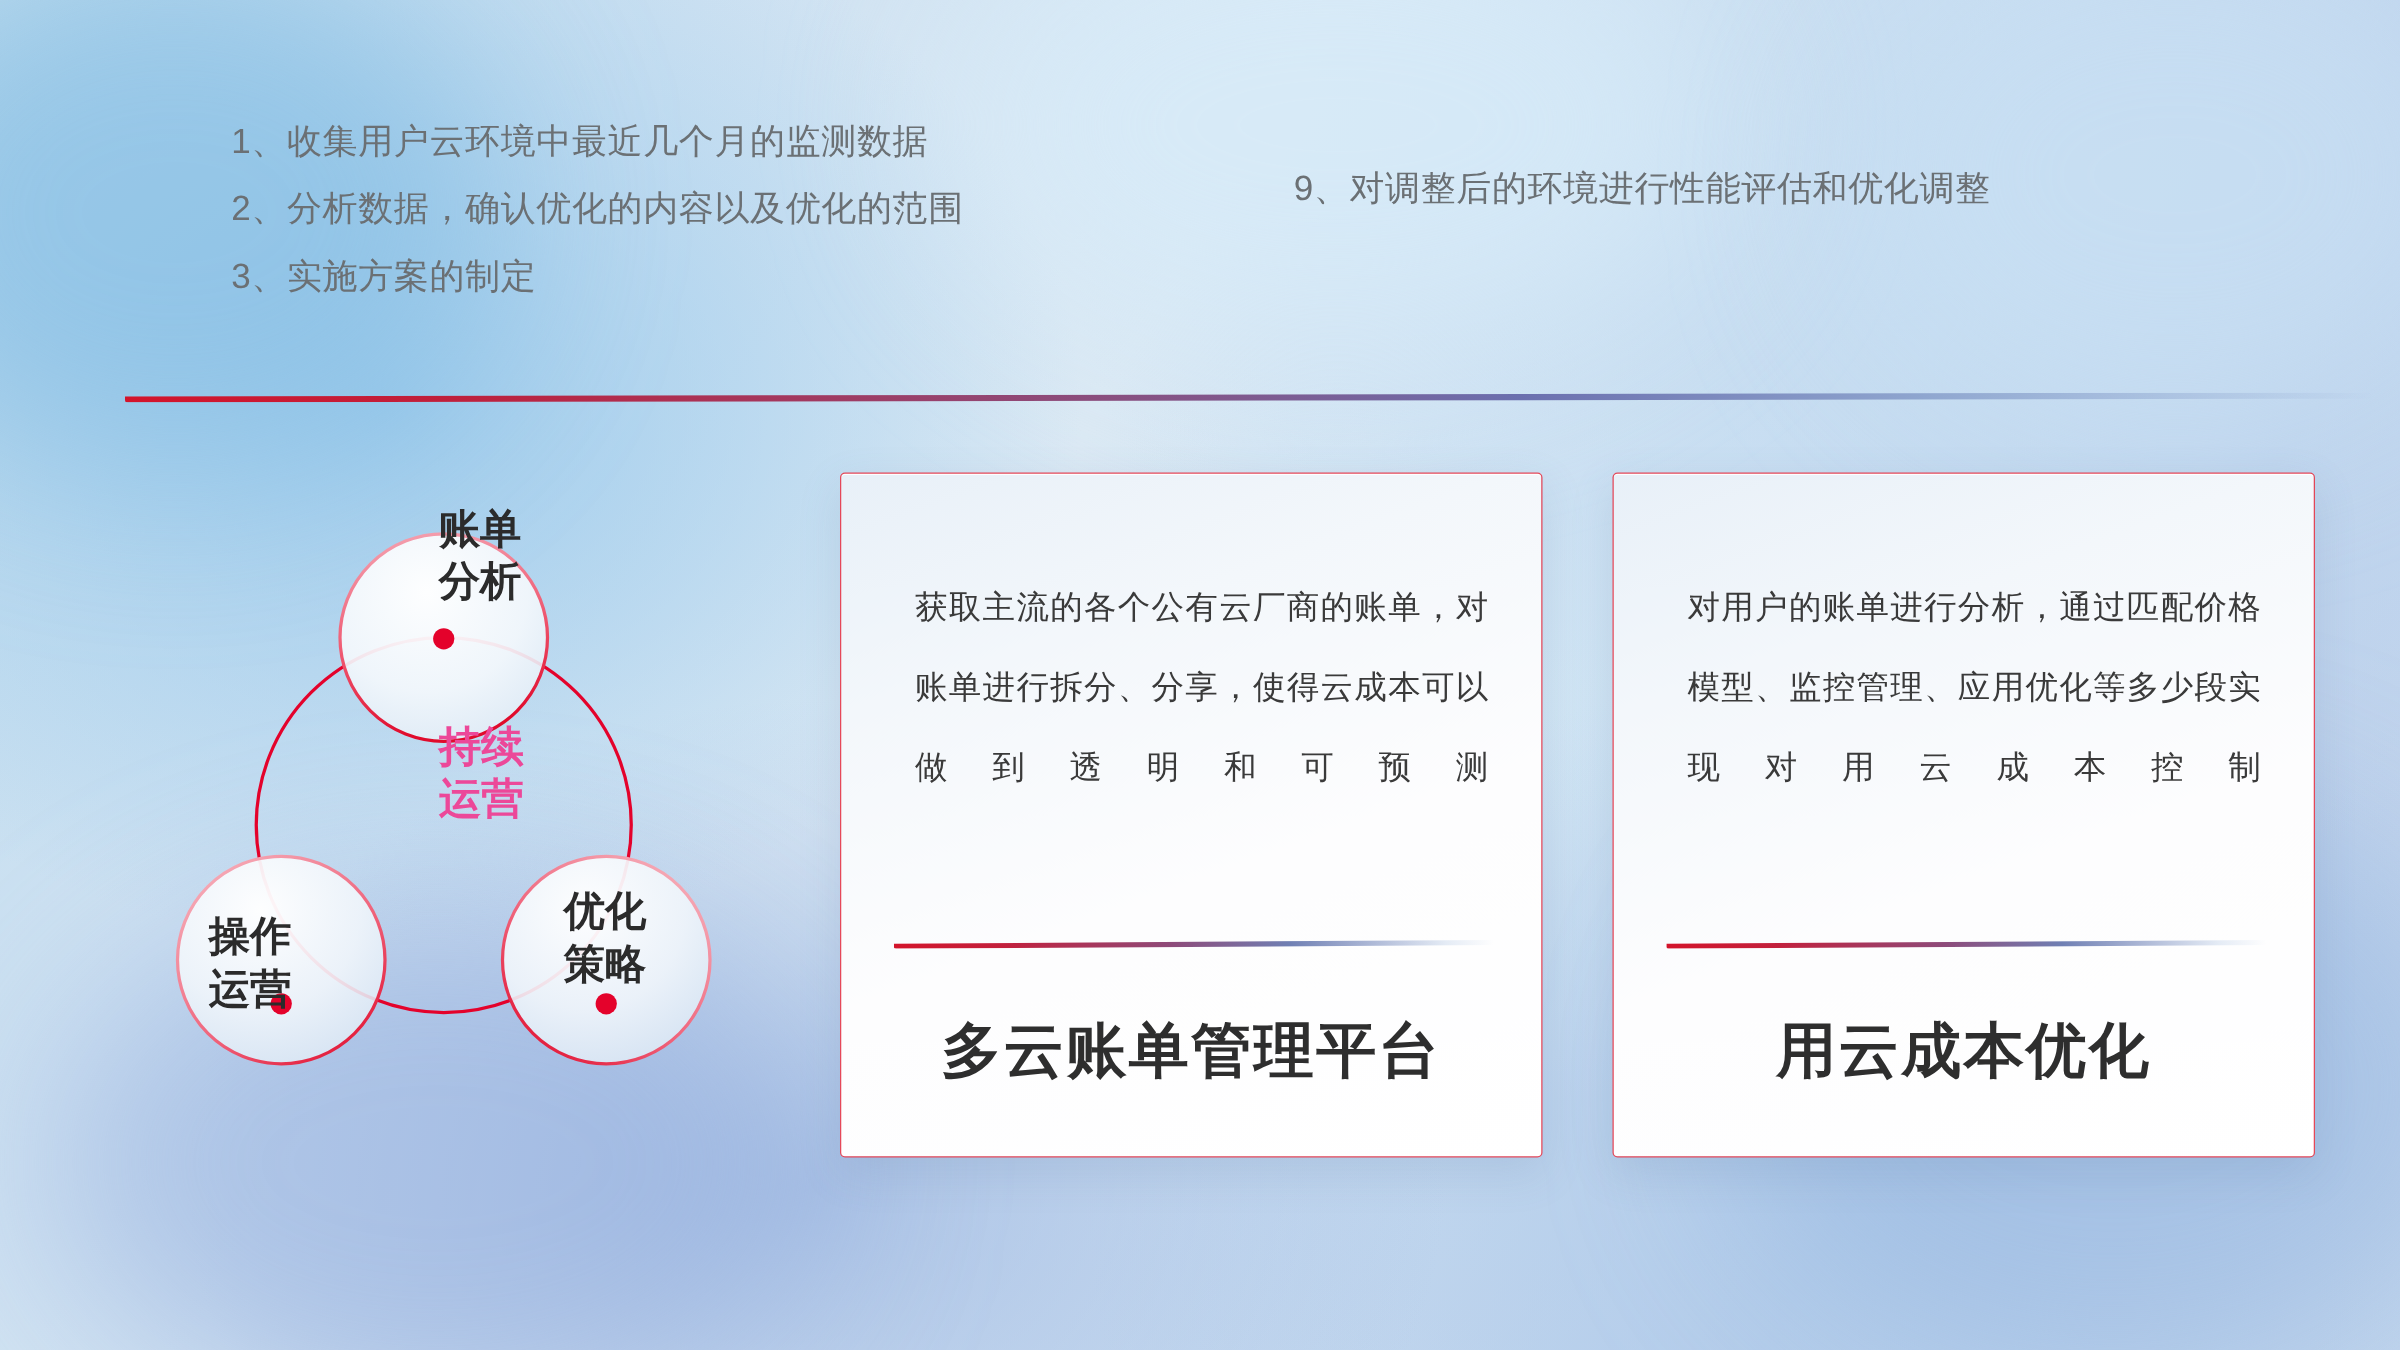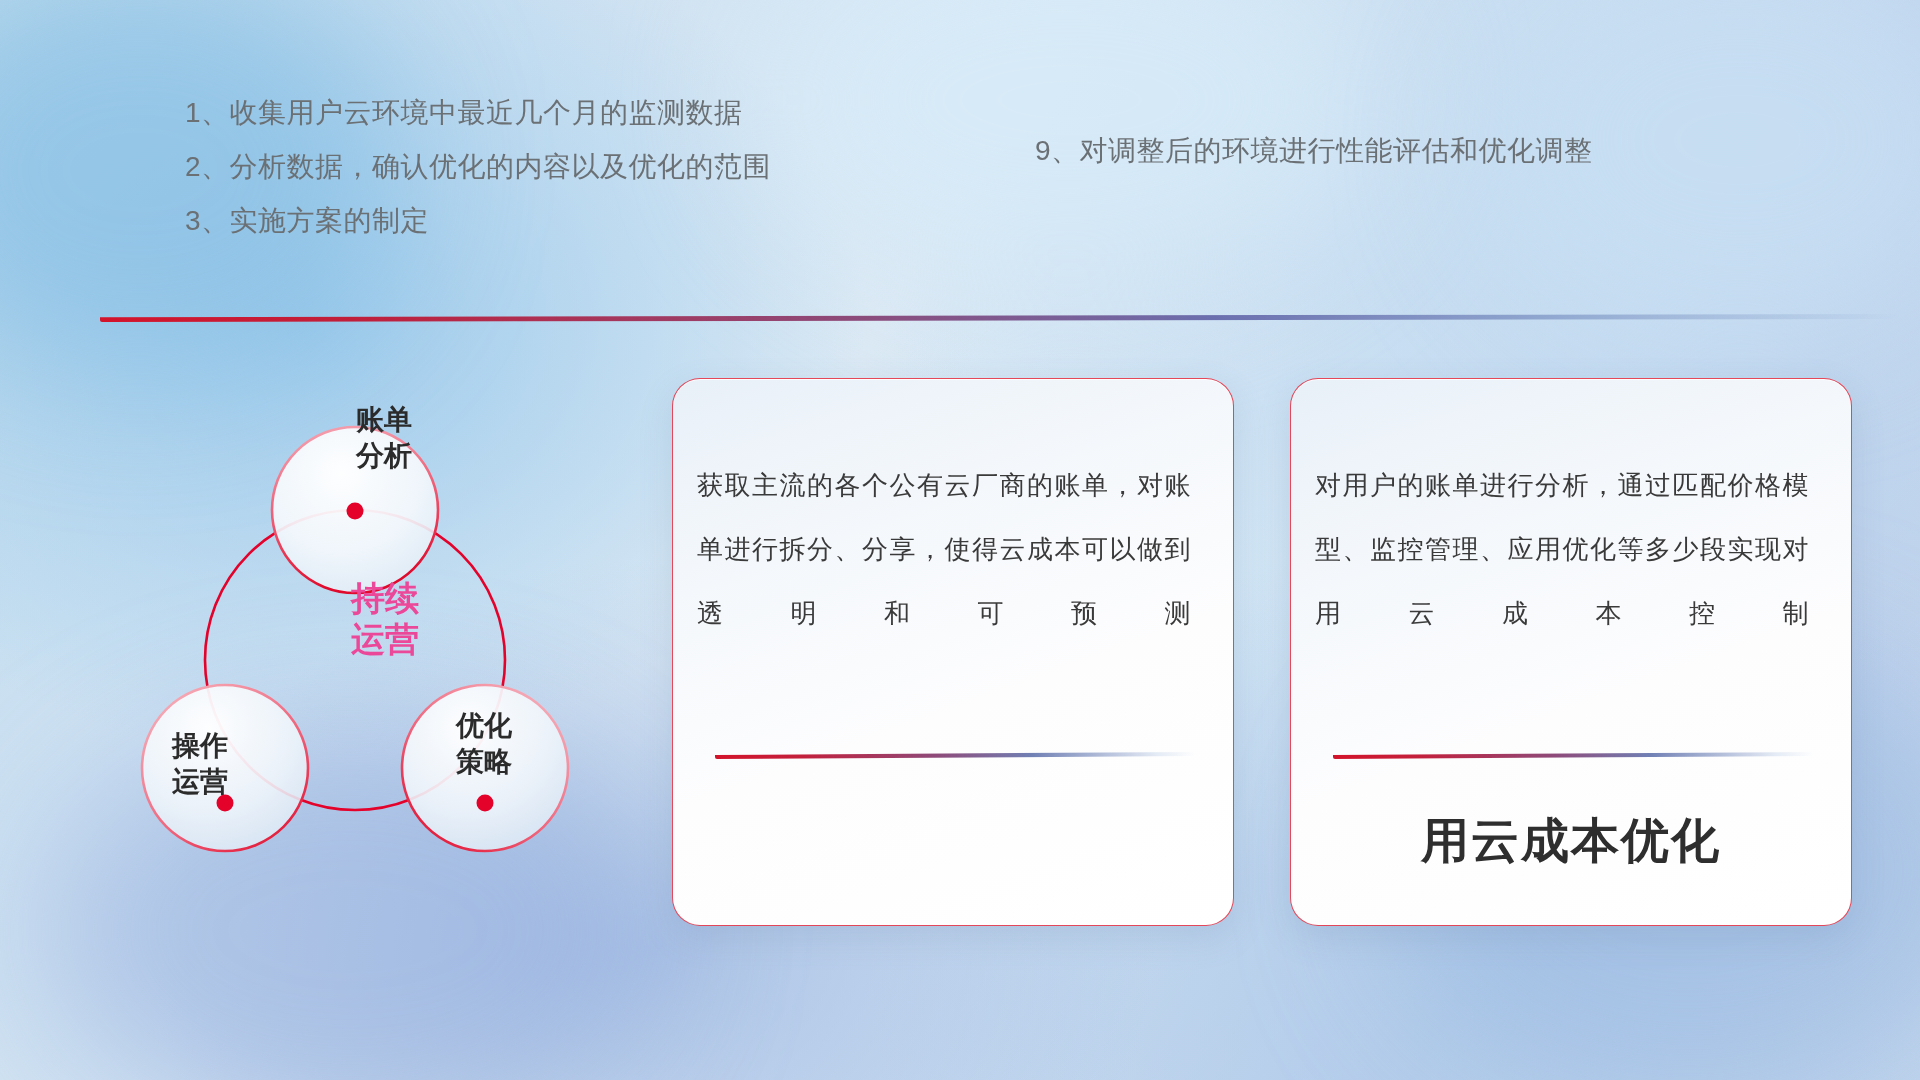--- a/index.html
+++ b/index.html
@@ -47,36 +47,36 @@
     background:linear-gradient(90deg,#d3142b 0%, #c01f3a 14%, #8c4b7a 42%, #6b6fae 62%, #8fa6cf 80%, rgba(190,210,235,0) 100%);
     clip-path:polygon(0 40%, 100% 0, 100% 62%, 0 100%);
     border-radius:2px;
   }
 
   
   .venn { position:absolute; left:95px; top:350px; width:520px; height:600px; }
   .venn svg { position:absolute; left:0; top:0; }
   .c-label {
     position:absolute; text-align:center; line-height:1.28;
-    font-weight:700; color:#2b2b2b; font-size:28px; white-space:nowrap;
+    font-weight:700; color:#2b2b2b; font-size:33px; white-space:nowrap;
   }
   .c-label.top    { left:204px; top:52px;  width:170px; }
   .c-label.center { left:205px; top:228px; width:170px; color:#ec4899; font-size:34px; line-height:1.22; }
   .c-label.bl     { left:20px;  top:378px; width:170px; }
   .c-label.br     { left:304px; top:358px; width:170px; }
 
   
   .cards { position:absolute; left:672px; top:378px; width:1180px; height:560px; display:flex; gap:56px; }
   .card {
     position:relative; width:612px; height:548px;
-    border-radius:28px;
+    border-radius:4px;
     border:1.6px solid rgba(224,40,60,0.85);
     background:linear-gradient(160deg,#e8f0f8 0%, #f3f7fb 26%, #fdfdfe 58%, #ffffff 100%);
     box-shadow:0 12px 34px rgba(90,120,160,0.16), inset 0 1px 0 rgba(255,255,255,0.9);
-    padding:74px 42px 0 24px;
+    padding:74px 42px 0 59px;
     overflow:hidden;
   }
   .card-body {
     color:#3a3a3a; font-size:26px; line-height:64px; letter-spacing:0.4px;
     text-align:justify; text-align-last:justify;
   }
   .card-rule {
     position:absolute; left:42px; bottom:166px; width:480px; height:7px;
     background:linear-gradient(90deg,#d3142b 0%, #c3203c 18%, #8e4a79 46%, #7080b4 66%, rgba(180,200,228,0.35) 92%, rgba(200,215,235,0) 100%);
     clip-path:polygon(0 42%, 100% 0, 100% 58%, 0 100%);
@@ -173,20 +173,21 @@
     <div>优化</div>
     <div>策略</div>
   </div>
 </div>
 
 <div class="cards">
 
   <div class="card">
     <div class="card-body">获取主流的各个公有云厂商的账单，对账单进行拆分、分享，使得云成本可以做到透明和可预测</div>
     <div class="card-rule"></div>
+    <div class="card-title">多云账单管理平台</div>
   </div>
 
   <div class="card">
     <div class="card-body">对用户的账单进行分析，通过匹配价格模型、监控管理、应用优化等多少段实现对用云成本控制</div>
     <div class="card-rule"></div>
     <div class="card-title">用云成本优化</div>
   </div>
 
 </div>
 

